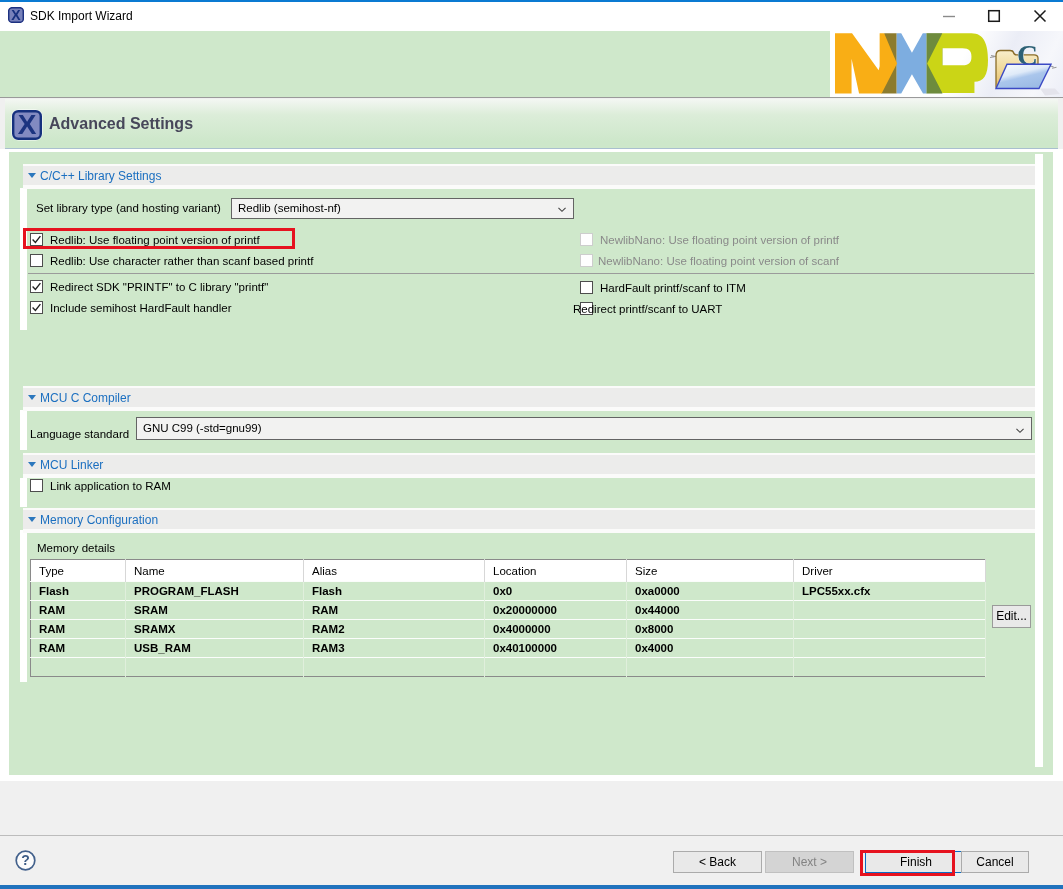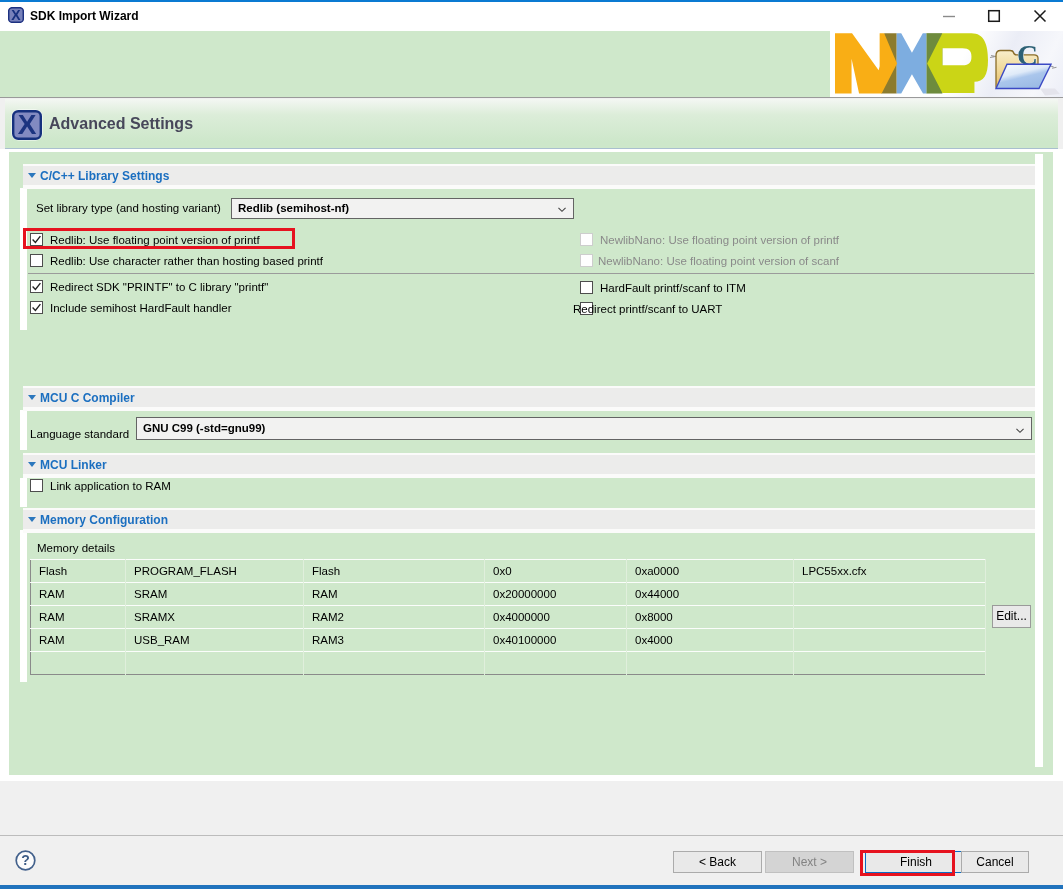--- a/index.html
+++ b/index.html
@@ -1,59 +1,59 @@
 <!DOCTYPE html>
 <html><head>
 <meta charset="utf-8">
 <style>
   html,body{margin:0;padding:0;}
   body{width:1063px;height:889px;position:relative;overflow:hidden;
        font-family:"Liberation Sans",sans-serif;background:#ffffff;font-size:11.5px;color:#000;}
   .abs{position:absolute;}
   .topline{left:0;top:0;width:1063px;height:2px;background:#0a7ad2;}
   .titlebar{left:0;top:2px;width:1063px;height:29px;background:#ffffff;}
-  .title-text{left:30px;top:7px;font-size:12px;color:#000;font-weight:bold;}
+  .title-text{left:30px;top:7px;font-size:12px;color:#000;}
   .winbtn{top:5.5px;height:16px;}
   .greenhdr{left:0;top:31px;width:1063px;height:65.5px;background:#cfe8cb;}
   .logobox{left:829.5px;top:31px;width:233.5px;height:65.5px;
      background:linear-gradient(115deg,#ffffff 55%,#ebedf6 72%,#f6f7fb 88%,#eceef7 100%);}
   .grayline1{left:0;top:96.5px;width:1063px;height:1.8px;background:#9a9a9a;}
   .advbandbg{left:0;top:98.3px;width:1063px;height:51.2px;background:#f0f0f0;}
   .advband{left:5px;top:98.8px;width:1053px;height:48.8px;
      background:linear-gradient(to bottom,#f4f7f3 0%,#dcedd9 32%,#cde7ca 88%);}
   .advband-border{left:5px;top:147.6px;width:1053px;height:1.6px;background:#a9bfcf;}
   .adv-title{left:49px;top:113px;font-size:16px;font-weight:bold;color:#47475a;}
   .contentzone{left:0;top:149px;width:1063px;height:632px;background:#ffffff;}
   .greenpanel{left:9px;top:152px;width:1044px;height:623px;background:#cfe8cb;}
   .wstrip{background:#ffffff;}
   .secstrip{left:23px;width:1012px;height:25px;box-sizing:border-box;background:#ececeb;border-top:2.5px solid #fbfbfa;border-bottom:4px solid #fbfbfa;}
-  .sectitle{position:absolute;left:17px;top:3px;font-size:12px;font-weight:bold;color:#1b6fc0;}
+  .sectitle{position:absolute;left:17px;top:3px;font-size:12px;font-weight:normal;color:#1b6fc0;}
   .tri{position:absolute;left:5px;top:7px;width:0;height:0;
        border-left:4px solid transparent;border-right:4px solid transparent;border-top:5px solid #2b77bd;}
   .cb{position:absolute;width:11px;height:11px;background:#fff;border:1px solid #4d4d4d;}
   .cb.dis{border:1px solid #cdcdcd;background:#fefefe;}
   .cblabel{position:absolute;font-size:11.5px;white-space:nowrap;}
   .gray{color:#8a8a8a;}
   .combo{position:absolute;background:#f2f2f1;border:1px solid #646464;}
-  .combo .ct{position:absolute;left:6px;top:3px;font-size:11.5px;white-space:nowrap;font-weight:bold;}
+  .combo .ct{position:absolute;left:6px;top:3px;font-size:11.5px;white-space:nowrap;}
   .chev{position:absolute;right:7px;top:7px;width:8px;height:8px;}
   .sep{position:absolute;background:#9b9b9b;height:1px;}
   .redbox{position:absolute;border:3px solid #e6121f;}
   .grayzone{left:0;top:781px;width:1063px;height:104px;background:#f0f0f0;}
   .btnsep{left:0;top:835px;width:1063px;height:1px;background:#bcbcbc;}
   .botline{left:0;top:885px;width:1063px;height:4px;background:#2173bd;}
   .btn{position:absolute;top:851px;height:22px;background:#e9e9e9;border:1px solid #ababab;
        font-size:12px;text-align:center;line-height:21px;box-sizing:border-box;}
   .btn.dis{background:#d4d4d4;border-color:#c0c0c0;color:#838383;}
   .btn.def{border:1px solid #0a6cc4;}
   table.mem{position:absolute;left:30px;top:559px;width:956px;height:116px;table-layout:fixed;
       border:1px solid #8a8a8a;border-collapse:collapse;font-size:11.5px;background:#cfe8cb;}
   table.mem th{background:#ffffff;font-weight:normal;text-align:left;height:21px;
       border-right:1px solid #d7d7d7;padding:0 0 0 8px;}
-  table.mem td{height:18px;border-top:1px solid #fbfdfb;border-right:1px solid #e0efdc;padding:0 0 0 8px;}
+  table.mem td{height:18px;border-top:1px solid #fbfdfb;border-right:1px solid #e0efdc;padding:0 0 0 8px;font-weight:bold;}
   .editbtn{position:absolute;left:992px;top:605px;width:39px;height:23px;background:#e9e9e9;
       border:1px solid #9a9a9a;font-size:12px;text-align:center;line-height:21px;box-sizing:border-box;}
 </style>
 </head>
 <body>
   <div class="abs topline"></div>
   <div class="abs titlebar">
     <svg class="abs" style="left:8px;top:5px" width="16" height="16" viewBox="0 0 16 16">
       <rect x="0.7" y="0.7" width="14.6" height="14.6" rx="3.4" fill="#7781ba" stroke="#1d3180" stroke-width="1.5"></rect>
       <text x="8" y="12.9" font-size="14" font-weight="bold" text-anchor="middle" fill="#16307e" font-family="Liberation Sans">X</text>
@@ -134,21 +134,21 @@
       <path d="M0.5,0.5 L4.5,4.5 L8.5,0.5" fill="none" stroke="#444" stroke-width="1.2"></path>
     </svg>
   </div>
   <div class="redbox" style="left:23px;top:228px;width:266px;height:15px"></div>
   <svg class="abs" style="left:30px;top:233px" width="13" height="13" viewBox="0 0 13 13">
     <rect x="0.5" y="0.5" width="12" height="12" fill="#fff" stroke="#4d4d4d"></rect>
     <path d="M2.6,6.6 L5.4,9.4 L10.4,3.1" fill="none" stroke="#222" stroke-width="1.4"></path>
   </svg>
   <div class="cblabel" style="left:50px;top:234px">Redlib: Use floating point version of printf</div>
   <div class="cb" style="left:30px;top:254px"></div>
-  <div class="cblabel" style="left:50px;top:255px">Redlib: Use character rather than hosting based printf</div>
+  <div class="cblabel" style="left:50px;top:255px">Redlib: Use character rather than scanf based printf</div>
   <div class="sep" style="left:28px;top:273px;width:1006px"></div>
   <svg class="abs" style="left:30px;top:280px" width="13" height="13" viewBox="0 0 13 13">
     <rect x="0.5" y="0.5" width="12" height="12" fill="#fff" stroke="#4d4d4d"></rect>
     <path d="M2.6,6.6 L5.4,9.4 L10.4,3.1" fill="none" stroke="#222" stroke-width="1.4"></path>
   </svg>
   <div class="cblabel" style="left:50px;top:281px">Redirect SDK "PRINTF" to C library "printf"</div>
   <svg class="abs" style="left:30px;top:301px" width="13" height="13" viewBox="0 0 13 13">
     <rect x="0.5" y="0.5" width="12" height="12" fill="#fff" stroke="#4d4d4d"></rect>
     <path d="M2.6,6.6 L5.4,9.4 L10.4,3.1" fill="none" stroke="#222" stroke-width="1.4"></path>
   </svg>
@@ -189,20 +189,28 @@
   <table class="mem">
     <colgroup>
       <col style="width:95px">
       <col style="width:178px">
       <col style="width:181px">
       <col style="width:142px">
       <col style="width:167px">
       <col>
     </colgroup>
     <tbody>
+      <tr>
+        <th>Type</th>
+        <th>Name</th>
+        <th>Alias</th>
+        <th>Location</th>
+        <th>Size</th>
+        <th>Driver</th>
+      </tr>
     <tr>
         <td>Flash</td>
         <td>PROGRAM_FLASH</td>
         <td>Flash</td>
         <td>0x0</td>
         <td>0xa0000</td>
         <td>LPC55xx.cfx</td>
       </tr>
     <tr>
         <td>RAM</td>

